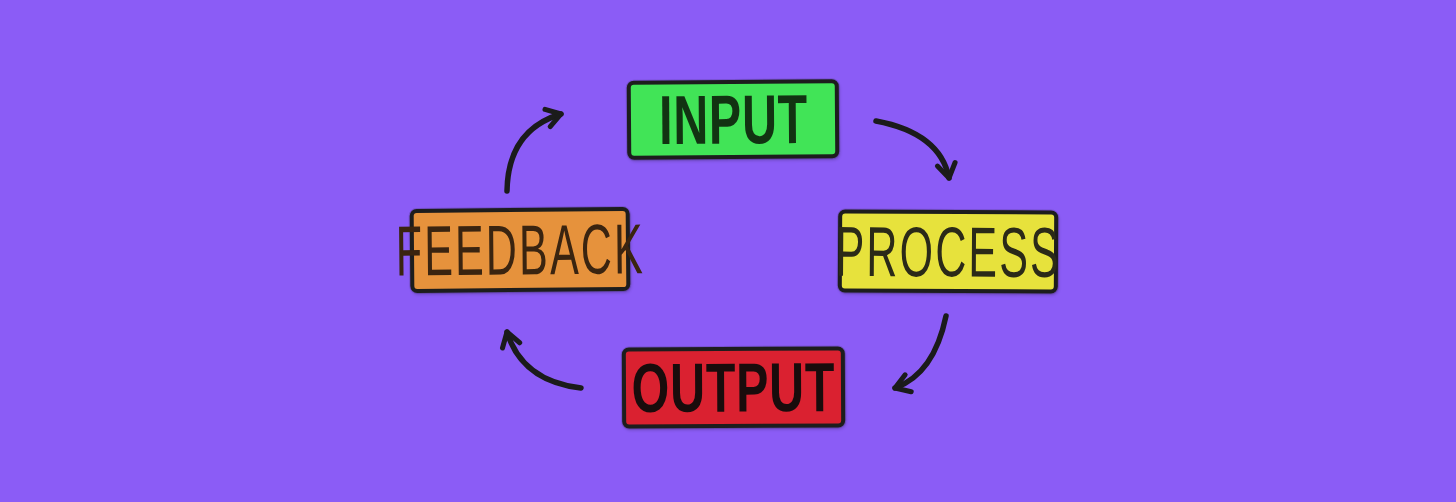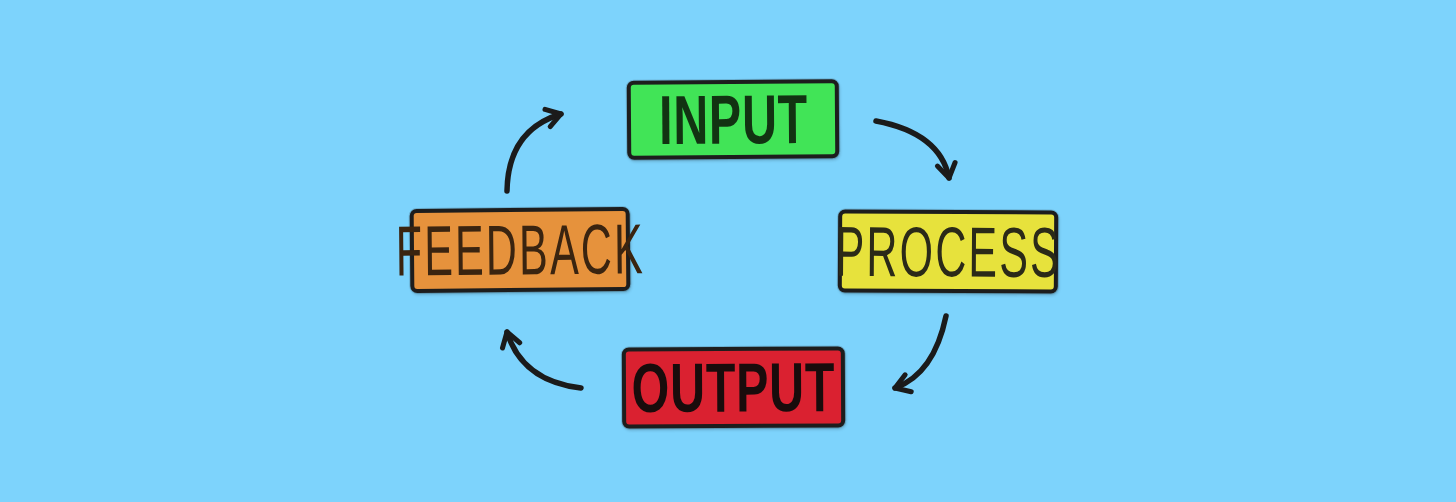--- a/index.html
+++ b/index.html
@@ -62,21 +62,21 @@
   svg .arrow-head-path {
     fill: none;
     stroke-width: 5px;
     stroke-linecap: round;
     stroke-linejoin: round;
   }
 </style>
 </head>
 <body>
 
-<div class="canvas" style="background: #7dd3fc;">
+<div class="canvas" style="background: #8b5cf6;">
 
   <svg class="arrows-layer" viewBox="0 0 1456 502" xmlns="http://www.w3.org/2000/svg">
     <defs>
       <marker id="ah" markerUnits="userSpaceOnUse" markerWidth="26" markerHeight="26" refX="20" refY="13" orient="auto">
         <path class="arrow-head-path" d="M6 4 L20 13 L6 22" stroke="#1b1b1b"></path>
       </marker>
     </defs>
     <path class="arrow-path" d="M 507 191 Q 508 130 561 114" marker-end="url(#ah)" stroke="#1b1b1b"></path>
     <path class="arrow-path" d="M 876 121 Q 940 133 949 178" marker-end="url(#ah)" stroke="#1b1b1b"></path>
     <path class="arrow-path" d="M 946 316 Q 934 374 895 388" marker-end="url(#ah)" stroke="#1b1b1b"></path>

